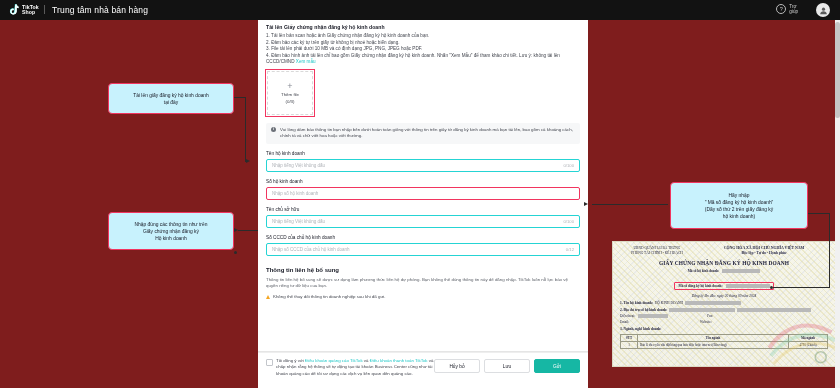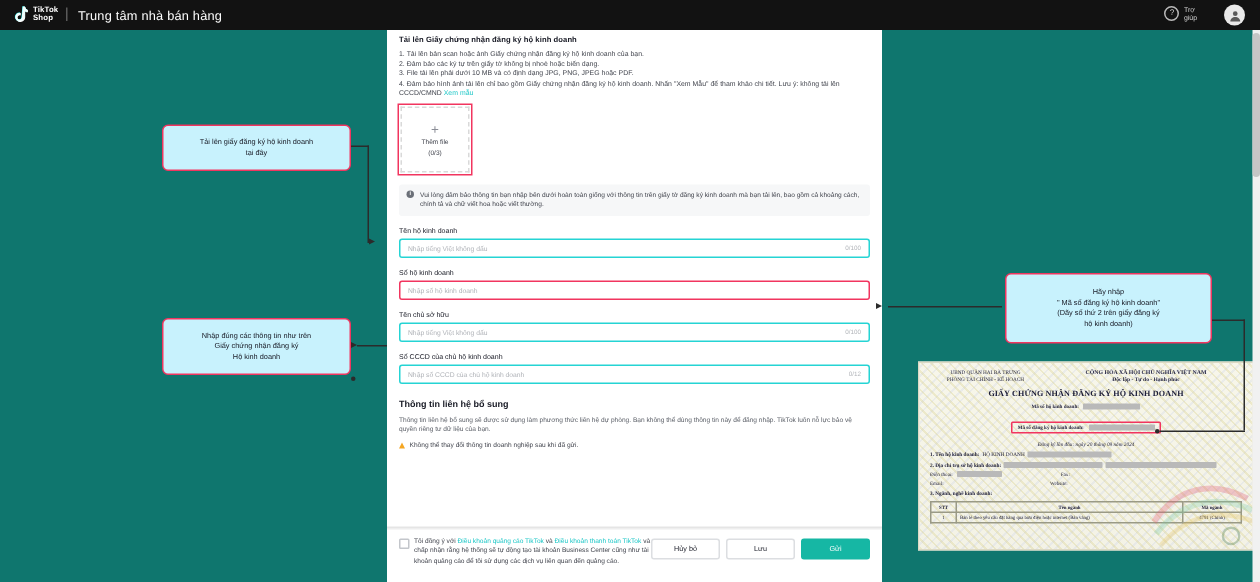--- a/index.html
+++ b/index.html
@@ -2,21 +2,21 @@
 <html><head>
 <meta charset="utf-8">
 <style>
   html,body{margin:0;padding:0;}
   body{
     width:840px;height:388px;overflow:hidden;
     background:#f5f5f5;
     font-family:"Liberation Sans","DejaVu Sans",sans-serif;
     -webkit-font-smoothing:antialiased;
   }
-  .screen{position:relative;width:840px;height:388px;background:#0f766e;overflow:hidden;}
+  .screen{position:relative;width:840px;height:388px;background:#7f1d1d;overflow:hidden;}
 
   
   .topbar{position:absolute;left:0;top:0;width:840px;height:20px;background:#121212;z-index:30;}
   .tt-logo{position:absolute;left:8px;top:4px;display:flex;align-items:center;gap:3px;}
   .tt-note{width:11px;height:12px;position:relative;}
   .tt-note svg{display:block;}
   .tt-word{color:#fff;font-size:5.2px;line-height:5.4px;font-weight:bold;letter-spacing:.1px;}
   .tt-word span{display:block;}
   .tt-sep{position:absolute;left:44px;top:5px;width:1px;height:9px;background:#5a5a5a;}
   .tt-title{position:absolute;left:52px;top:5px;color:#fff;font-size:8.5px;letter-spacing:.15px;}

